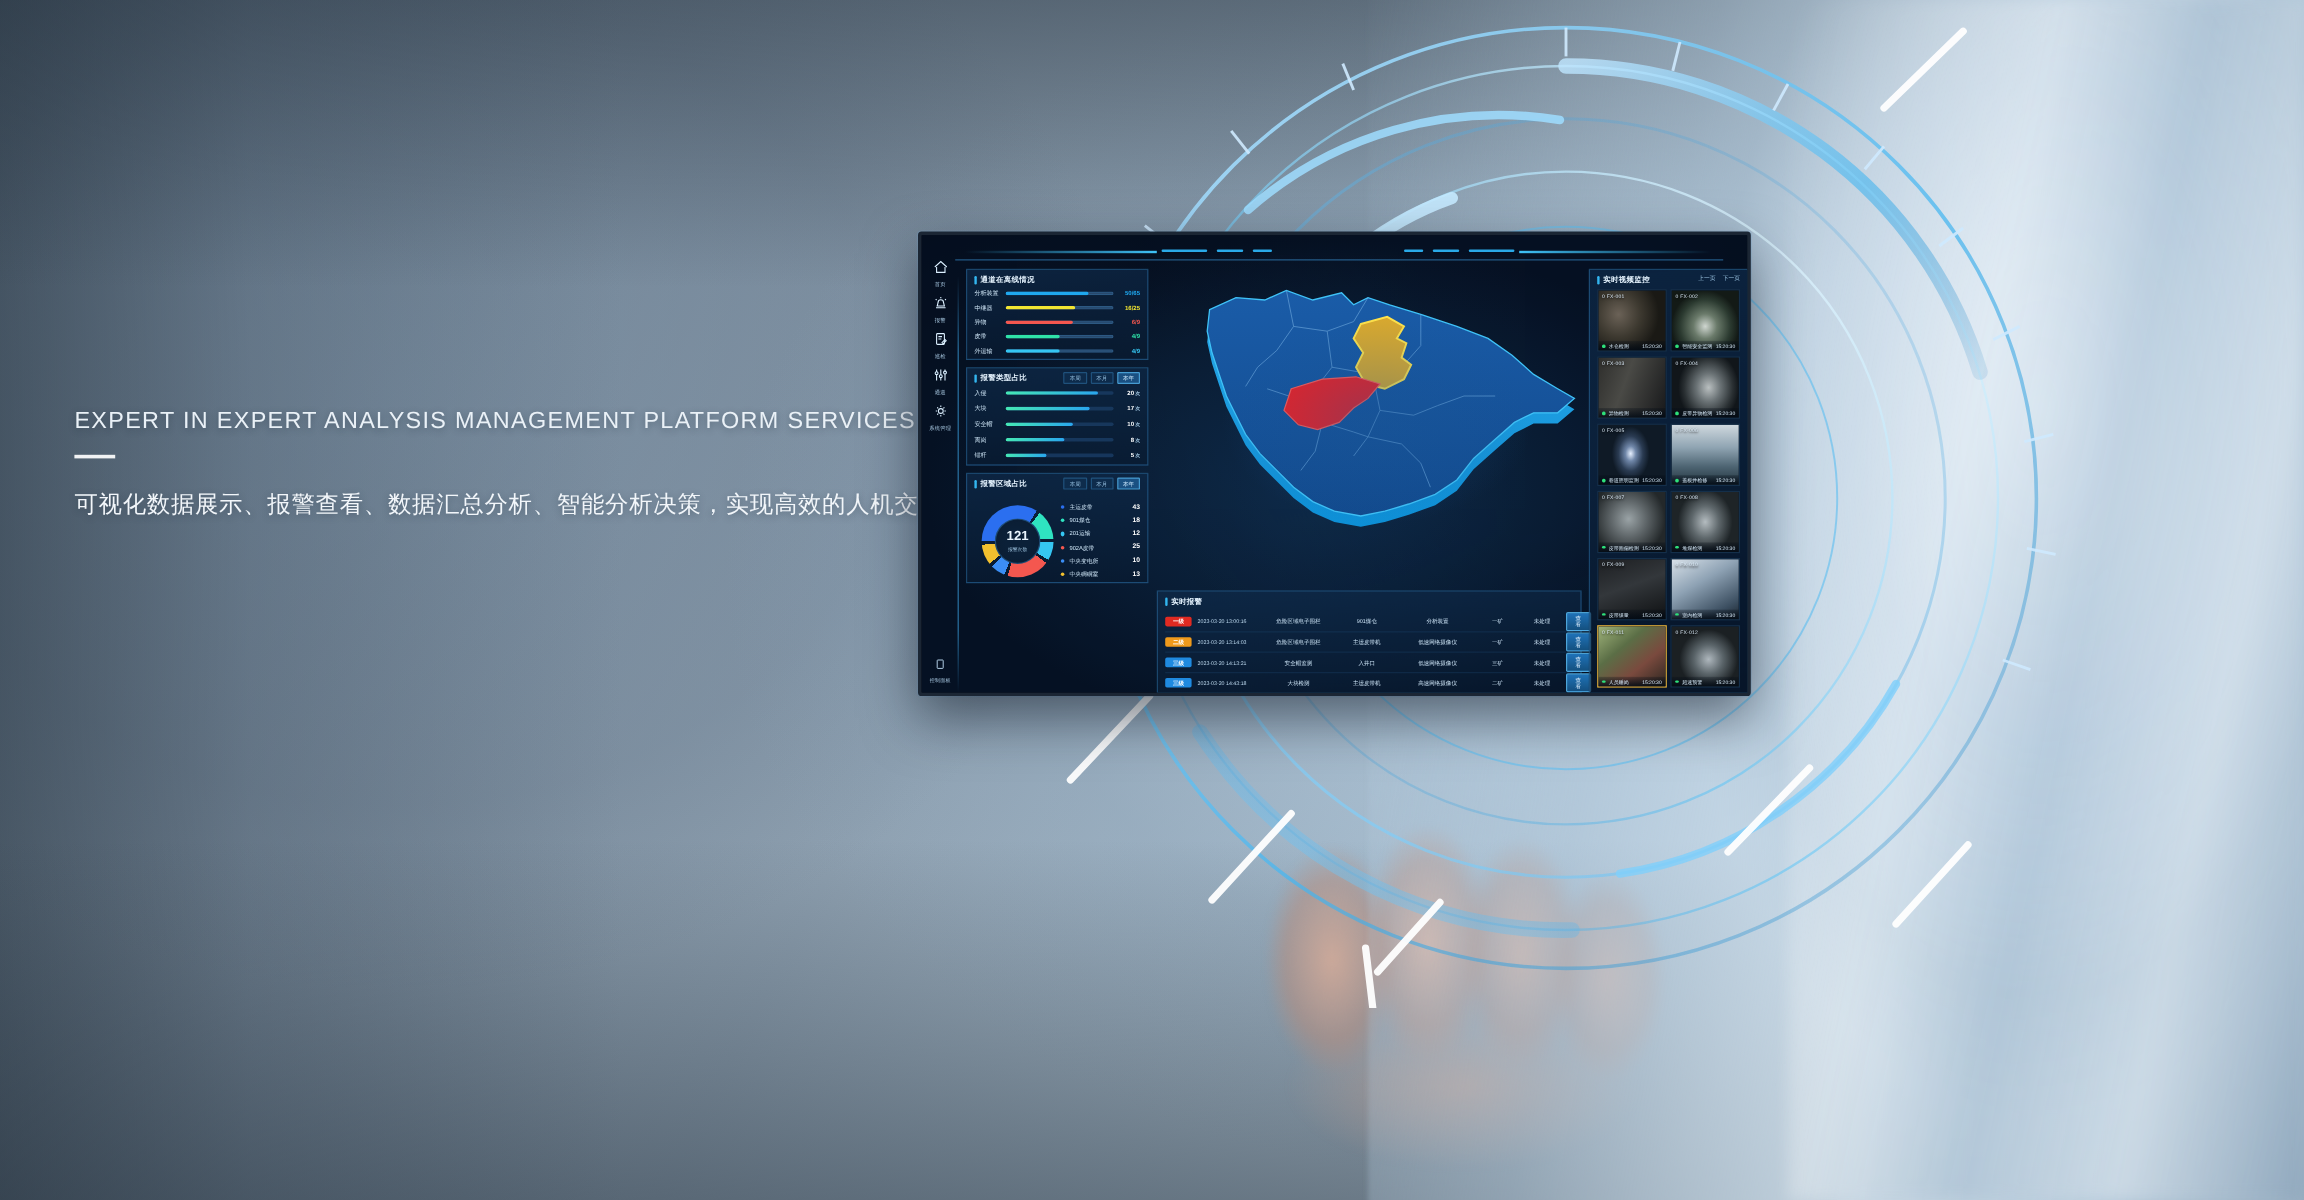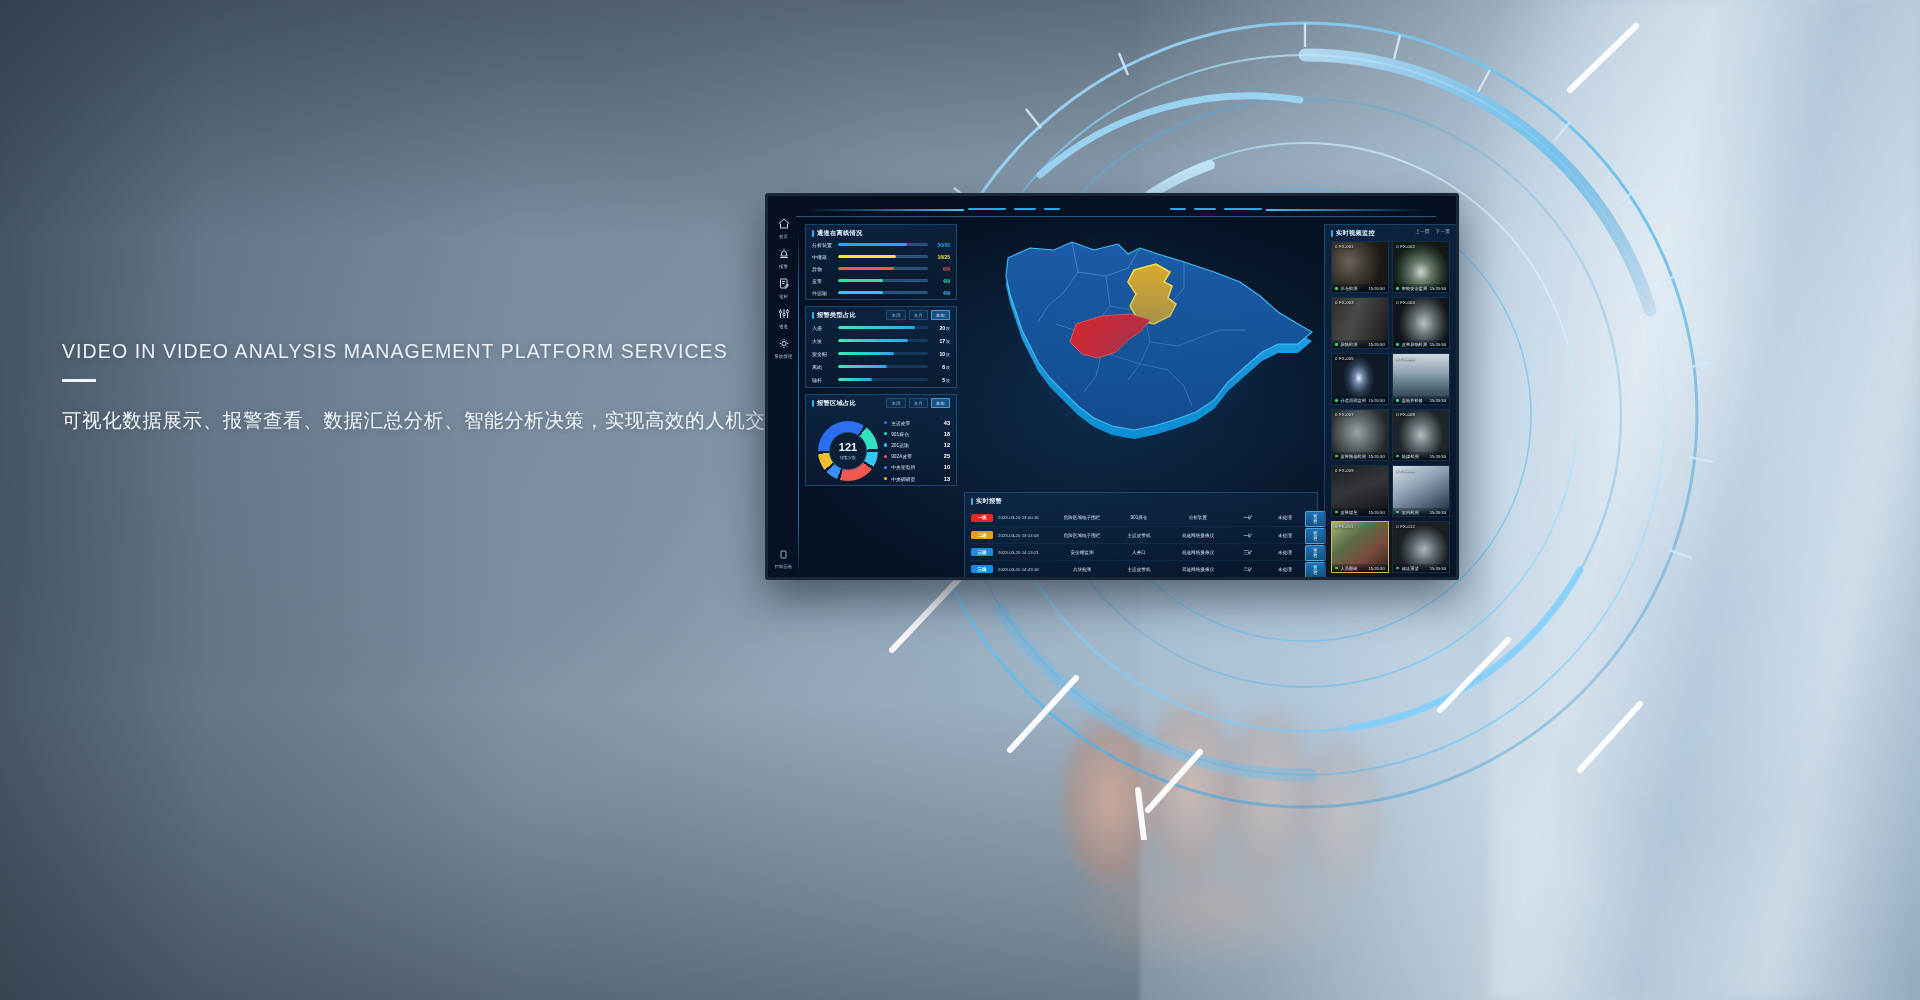--- a/index.html
+++ b/index.html
@@ -286,21 +286,21 @@
       <line x1="268" y1="800" x2="320" y2="742"></line>
       <line x1="560" y1="700" x2="628" y2="630"></line>
       <line x1="700" y1="760" x2="760" y2="694"></line>
       <line x1="258" y1="780" x2="264" y2="830"></line>
       <line x1="690" y1="80" x2="756" y2="16"></line>
     </g>
   </svg>
 </div>
 
 <div id="hero">
-  <div class="h2">VIDEO IN VIDEO ANALYSIS MANAGEMENT PLATFORM SERVICES</div>
+  <div class="h2">EXPERT IN EXPERT ANALYSIS MANAGEMENT PLATFORM SERVICES</div>
   <div class="rule"></div>
   <div class="h3">可视化数据展示、报警查看、数据汇总分析、智能分析决策，实现高效的人机交互</div>
 </div>
 
 <div id="screen">
   <div class="screen-inner">
     <div class="scr-noise"></div>
 
     <div class="scr-header">
       <div class="hdr-line" style="left:36px;width:160px;"></div>

